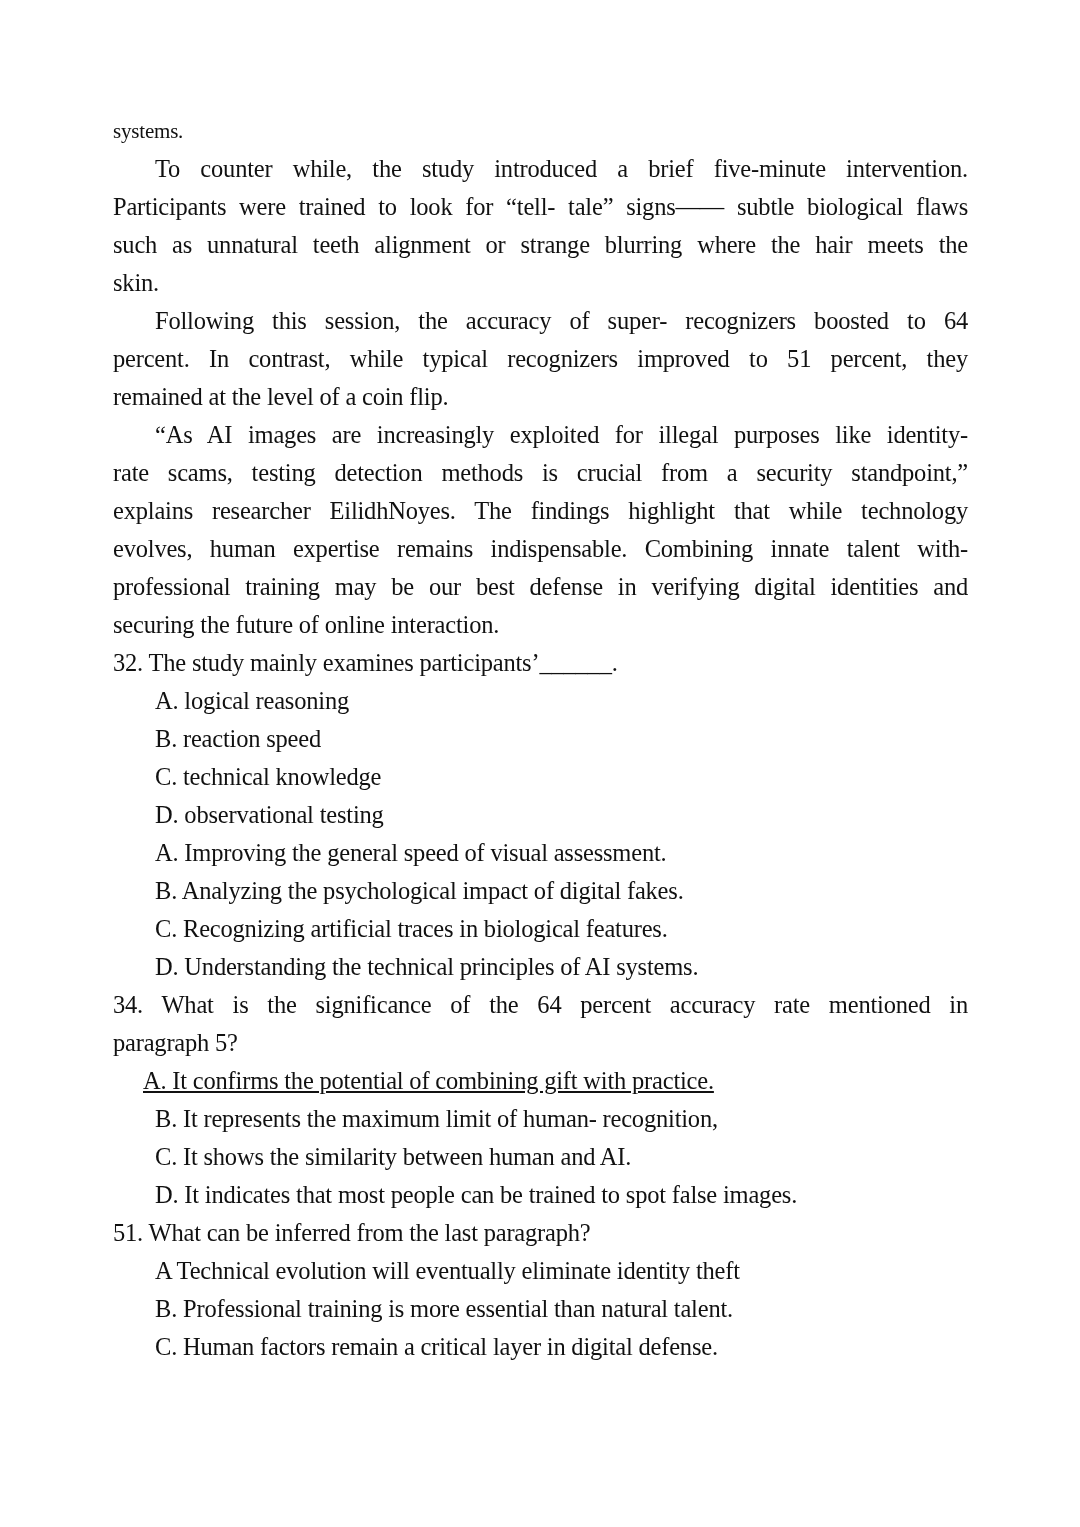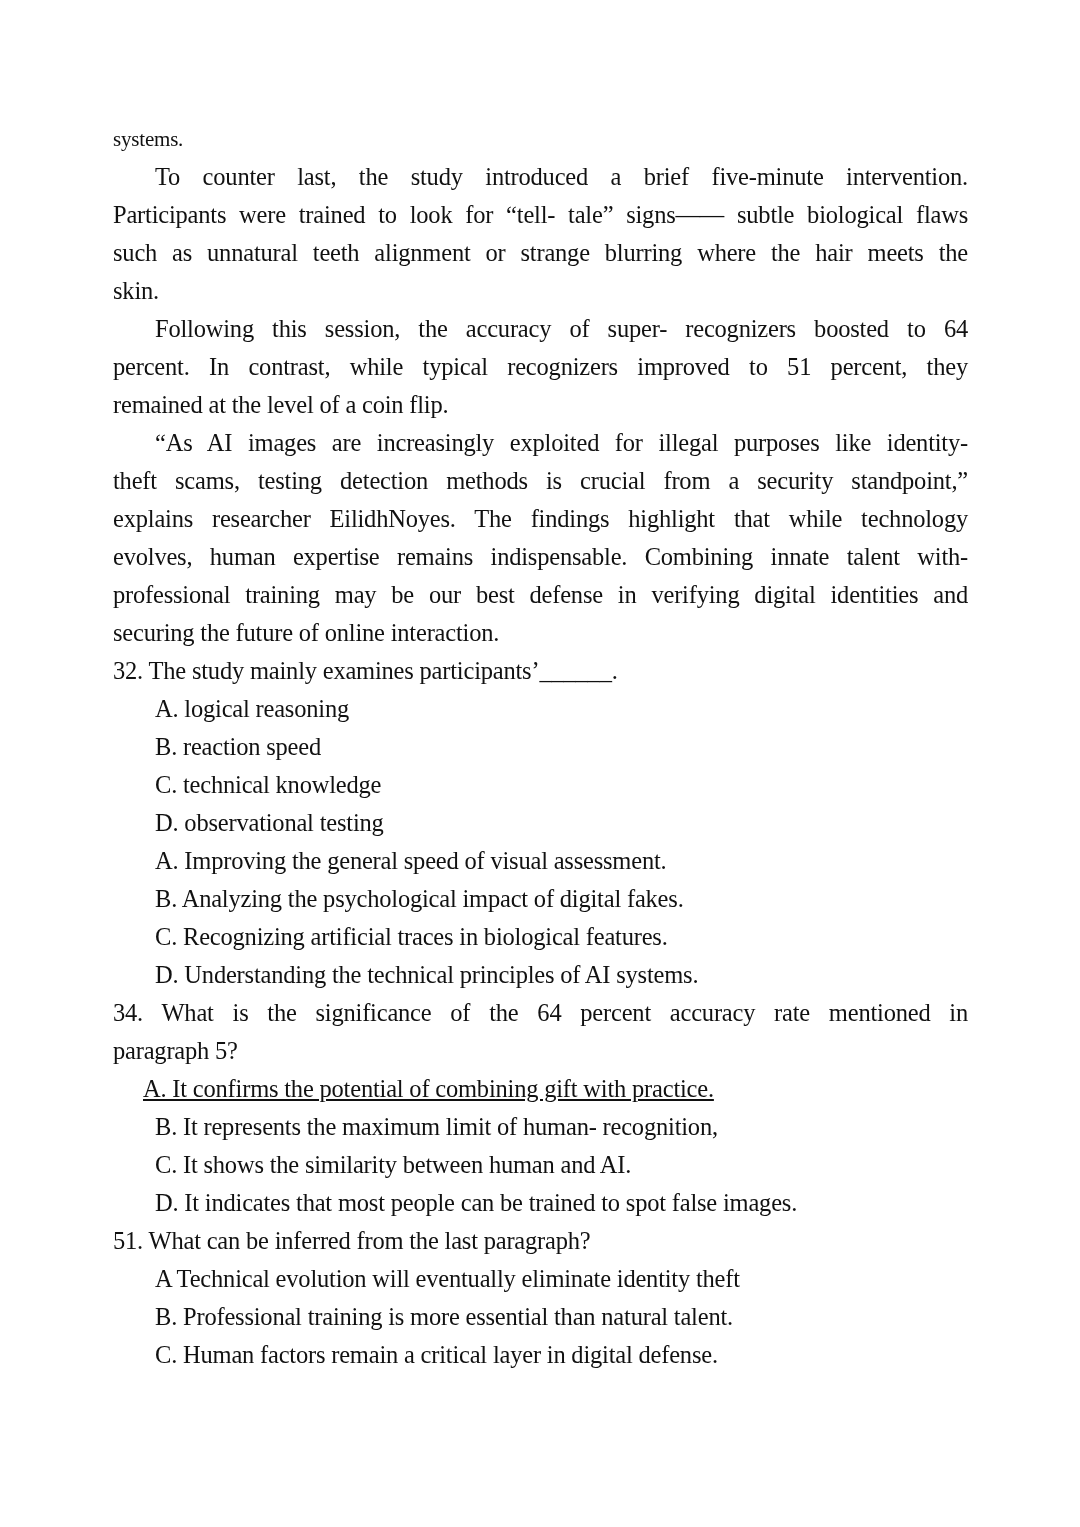--- a/index.html
+++ b/index.html
@@ -1,53 +1,53 @@
 <!DOCTYPE html>
 <html><head>
 <meta charset="utf-8">
 <style>
   html, body { margin: 0; padding: 0; background: #ffffff; }
   body {
     width: 1080px; height: 1527px; position: relative; overflow: hidden;
     font-family: "Liberation Serif", "DejaVu Serif", serif;
     color: #111111;
   }
-  .page { position: absolute; left: 113px; top: 120px; width: 855px; }
+  .page { position: absolute; left: 113px; top: 112px; width: 855px; }
   .line {
     font-size: 24.5px; line-height: 38px; height: 38px;
     white-space: nowrap; letter-spacing: -0.2px;
   }
   .just { text-align: justify; text-align-last: justify; white-space: normal; }
   .indent { padding-left: 42px; }
   .opt { padding-left: 42px; }
   .opt-a34 { padding-left: 30px; text-decoration: underline; }
   .first { font-size: 21px; }
 </style>
 </head>
 <body>
 
 <div class="page">
   <div class="line first">systems.</div>
 
   <div>
-    <div class="line just indent">To counter last, the study introduced a brief five-minute intervention.</div>
+    <div class="line just indent">To counter while, the study introduced a brief five-minute intervention.</div>
     <div class="line just">Participants were trained to look for “tell- tale” signs—— subtle biological flaws</div>
     <div class="line just">such as unnatural teeth alignment or strange blurring where the hair meets the</div>
     <div class="line">skin.</div>
   </div>
 
   <div>
     <div class="line just indent">Following this session, the accuracy of super- recognizers boosted to 64</div>
     <div class="line just">percent. In contrast, while typical recognizers improved to 51 percent, they</div>
     <div class="line">remained at the level of a coin flip.</div>
   </div>
 
   <div>
     <div class="line just indent">“As AI images are increasingly exploited for illegal purposes like identity-</div>
-    <div class="line just">theft scams, testing detection methods is crucial from a security standpoint,”</div>
+    <div class="line just">rate scams, testing detection methods is crucial from a security standpoint,”</div>
     <div class="line just">explains researcher EilidhNoyes. The findings highlight that while technology</div>
     <div class="line just">evolves, human expertise remains indispensable. Combining innate talent with-</div>
     <div class="line just">professional training may be our best defense in verifying digital identities and</div>
     <div class="line">securing the future of online interaction.</div>
   </div>
 
   <div>
     <div class="line">32. The study mainly examines participants’______.</div>
     <div class="line opt">A. logical reasoning</div>
     <div class="line opt">B. reaction speed</div>

